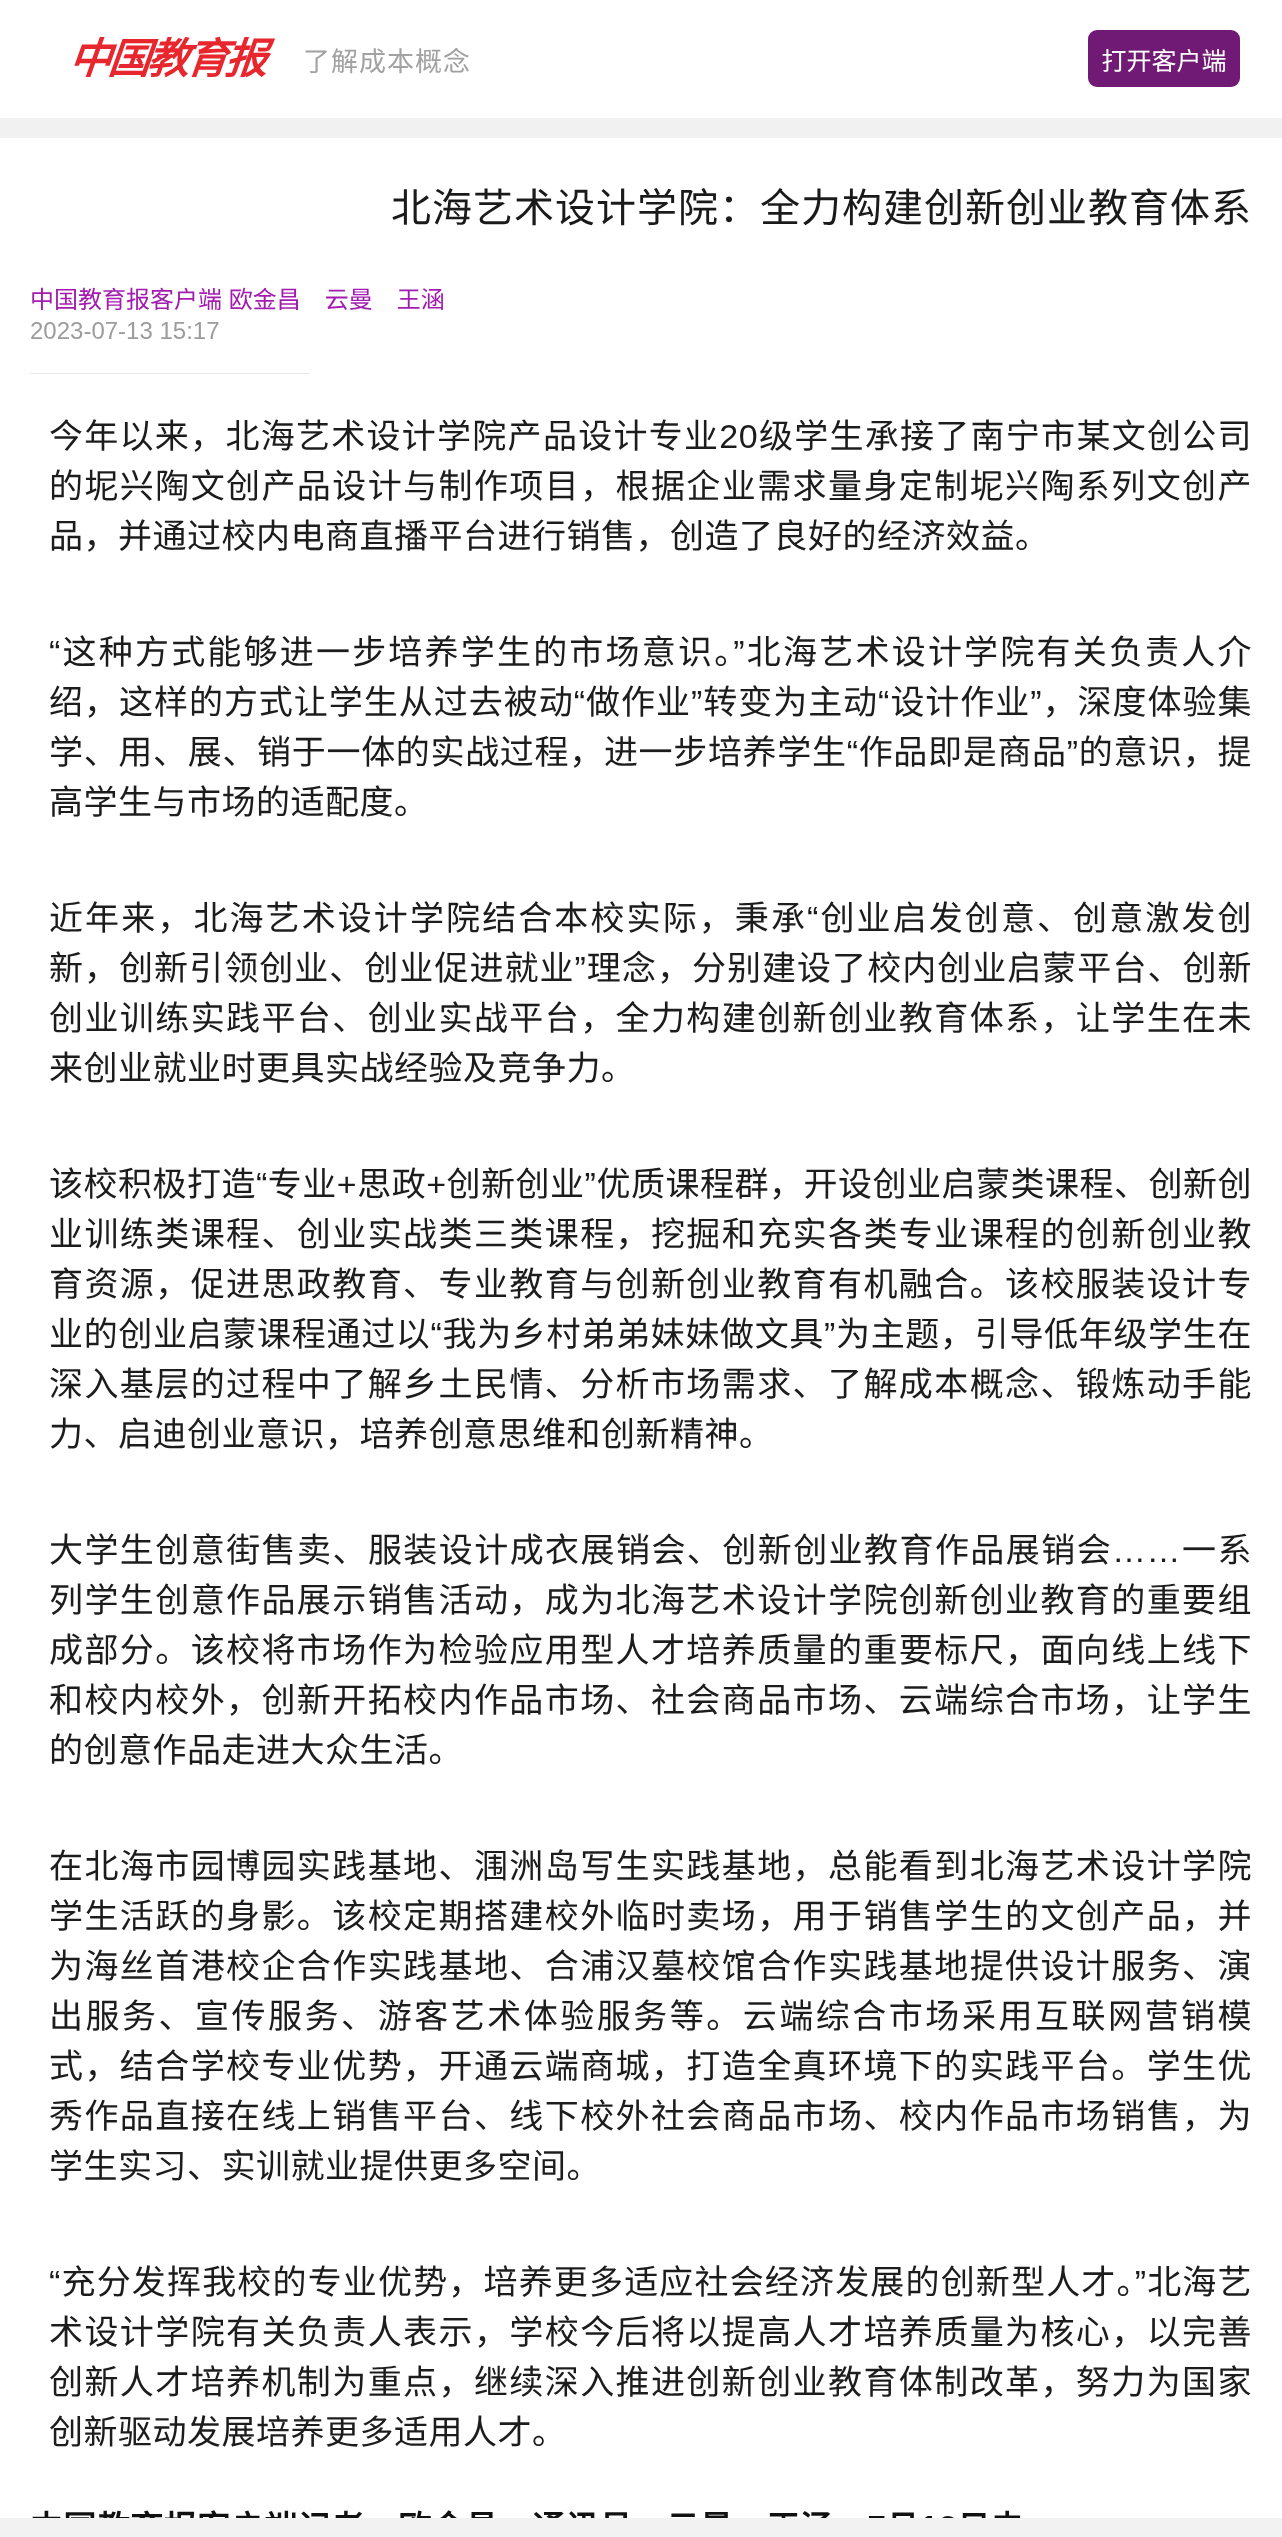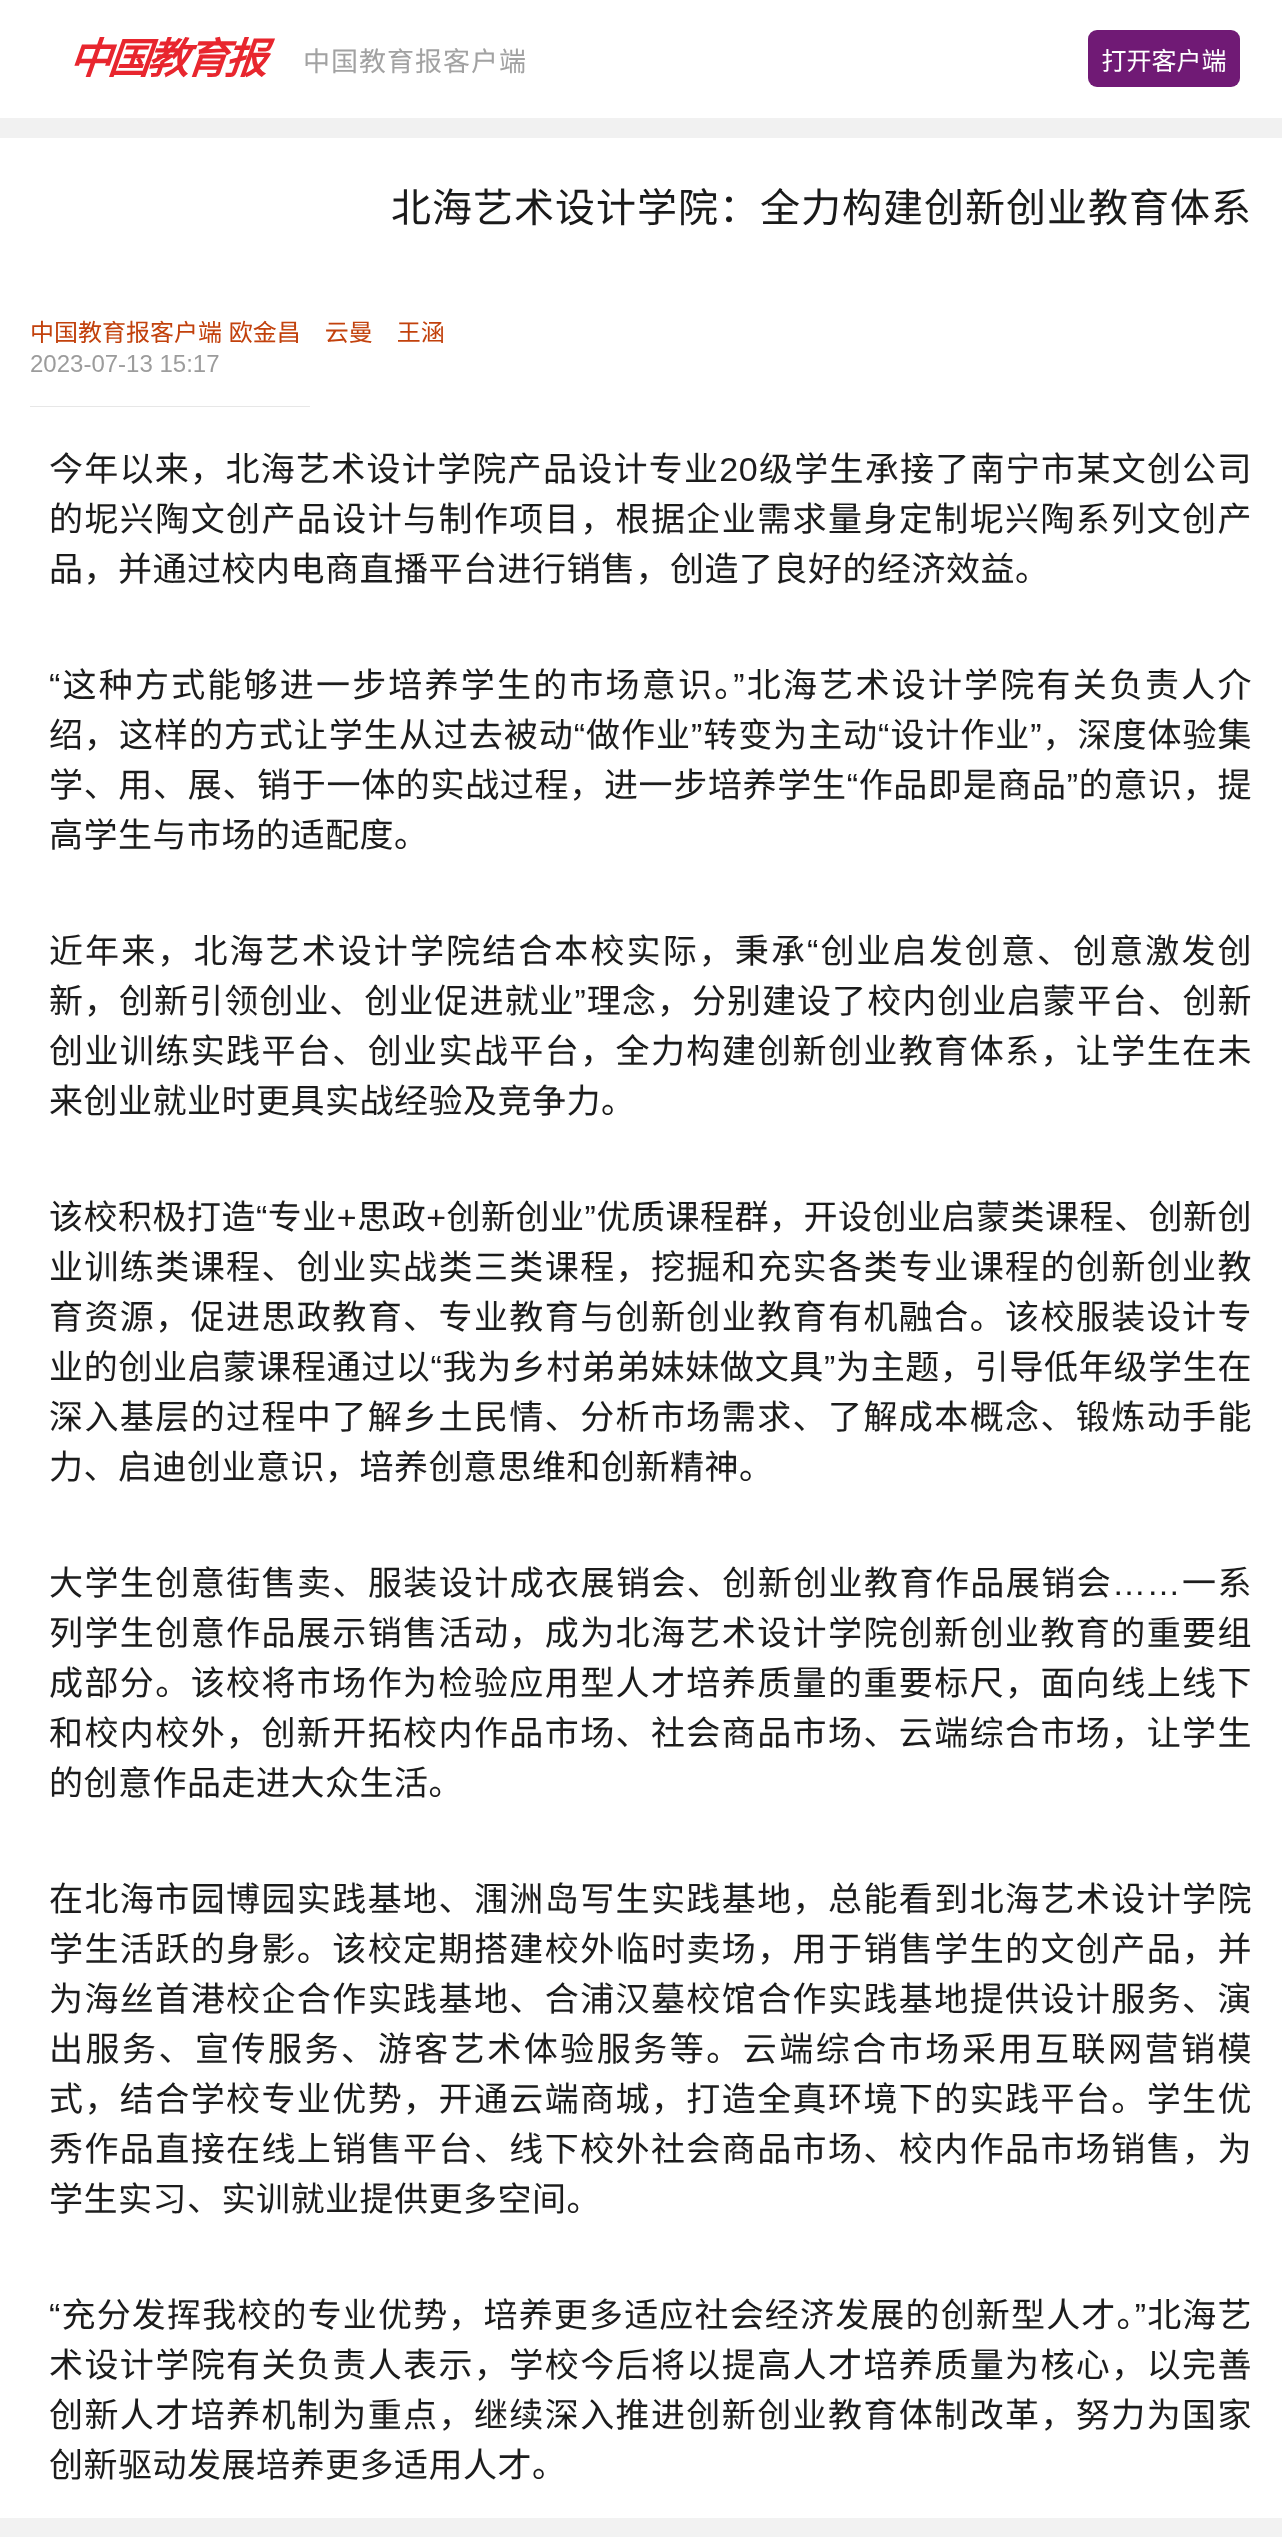--- a/index.html
+++ b/index.html
@@ -66,23 +66,23 @@
   .article-title {
     margin-top: 46px;
     font-size: 40px;
     font-weight: 400;
     color: #1a1a1a;
     line-height: 1.2;
     letter-spacing: 1px;
     text-align: right;
   }
   .byline {
-    margin-top: 81px;
+    margin-top: 48px;
     font-size: 24px;
-    color: #c2410c;
+    color: #a21caf;
   }
   .pub-date {
     margin-top: 2px;
     font-size: 24px;
     color: #9c9c9c;
   }
   .divider {
     margin-top: 28px;
     width: 280px;
     height: 1px;
@@ -116,21 +116,21 @@
     width: 100%;
     height: 19px;
     background: #f2f2f2;
   }
 </style>
 </head>
 <body>
 
 <header class="header">
   <div class="logo">中国教育报</div>
-  <div class="tagline">中国教育报客户端</div>
+  <div class="tagline">了解成本概念</div>
   <button class="open-app-btn">打开客户端</button>
 </header>
 <div class="header-band"></div>
 
 <main class="article">
   <h1 class="article-title">北海艺术设计学院：全力构建创新创业教育体系</h1>
 
   <div class="byline">中国教育报客户端 欧金昌　云曼　王涵</div>
 
   <div class="pub-date">2023-07-13 15:17</div>

